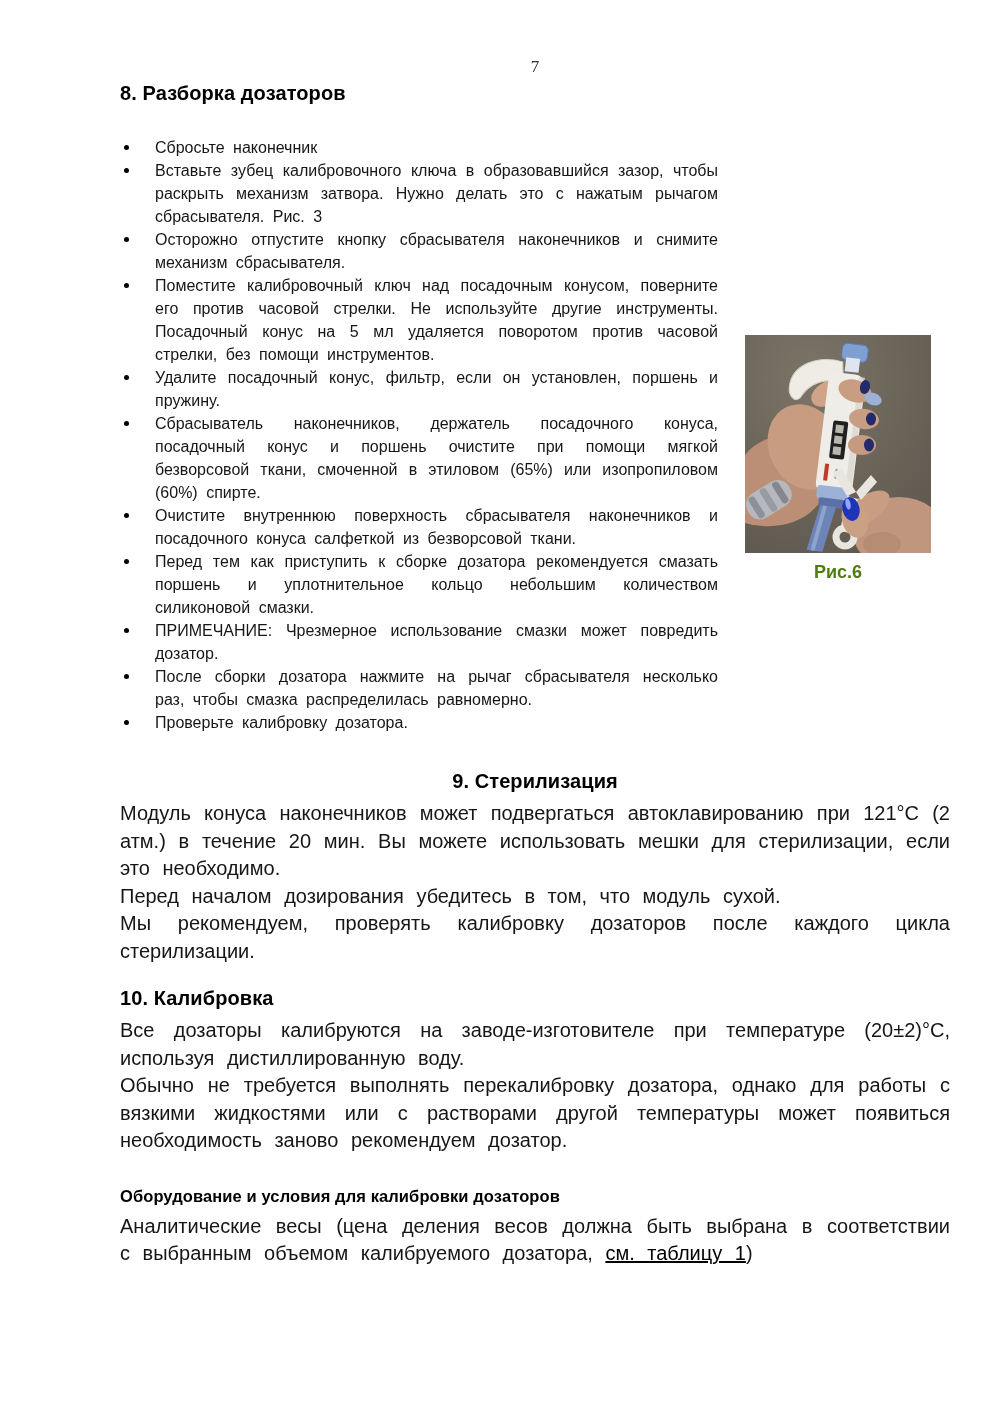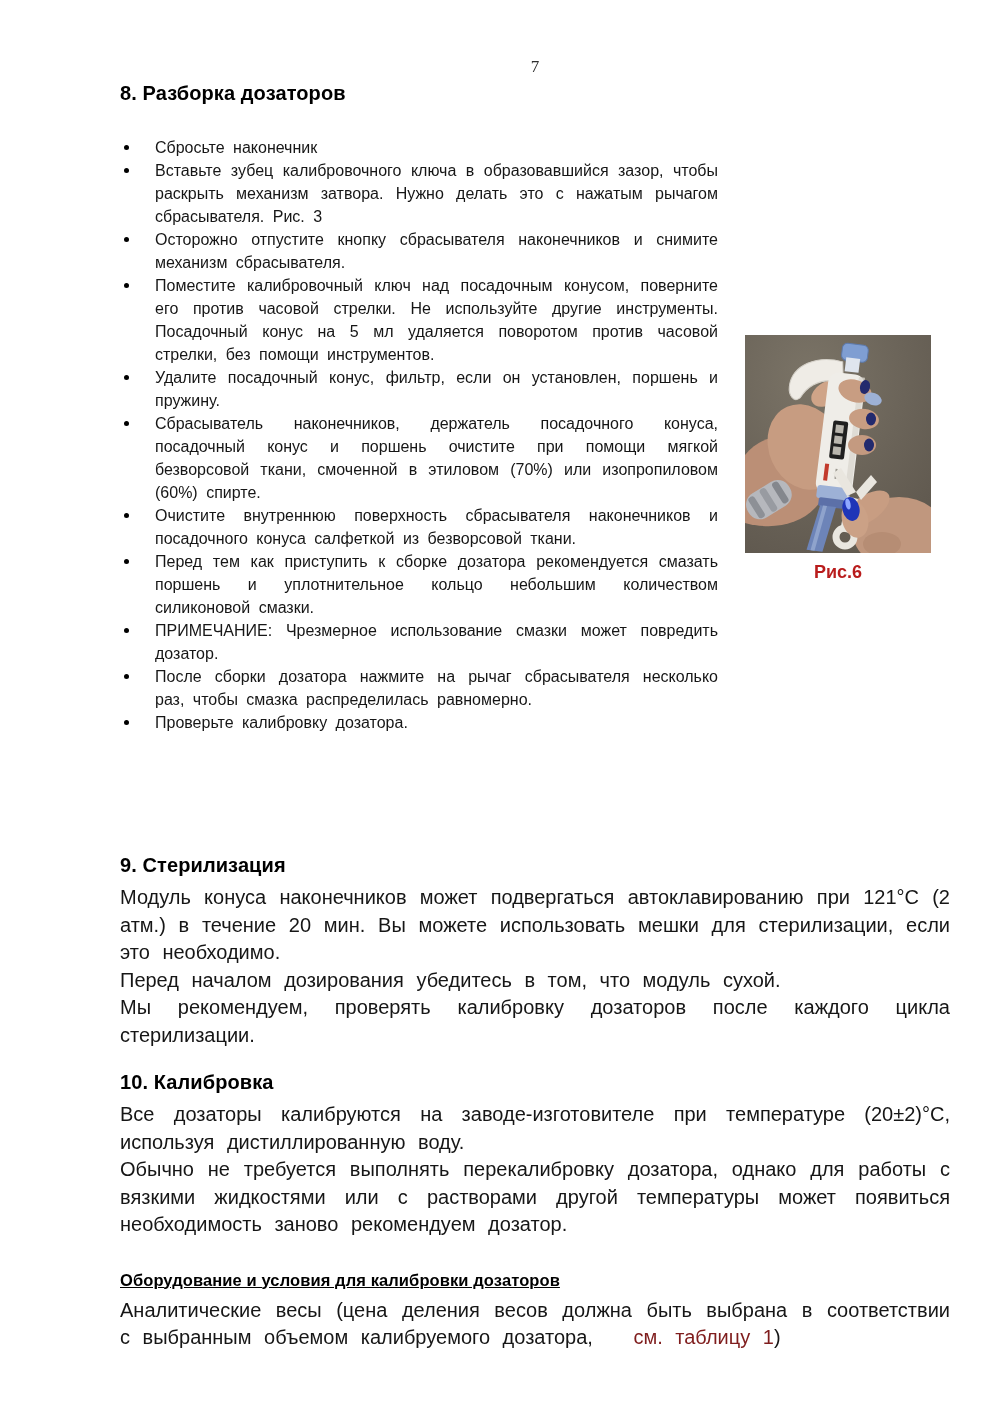--- a/index.html
+++ b/index.html
@@ -53,73 +53,73 @@
   .bullet-list li::before{
     content:"";
     position:absolute;
     left:4px;
     top:9px;
     width:5px;
     height:5px;
     border-radius:50%;
     background:#000000;
   }
-  .h9{margin-top:120px;}
+  .h9{margin-top:36px;text-align:center;}
   .h10{margin-top:22px;}
-  .h-eq{margin-top:32px;font-size:16.5px;text-decoration:underline;}
+  .h-eq{margin-top:32px;font-size:16.5px;}
   .para-block{
     margin-top:7px;
     font-size:20px;
     line-height:27.5px;
     text-align:justify;
     word-spacing:7px;
   }
   .para-block p{margin:0;}
   .xref-link{
-    color:#7f1d1d;
+    text-decoration:underline;
+    color:#000000;
     cursor:pointer;
-    margin-left:28px;
   }
   .figure{
     position:absolute;
     left:745px;
     top:335px;
     width:186px;
     text-align:center;
   }
   .photo{
     display:block;
     width:186px;
     height:218px;
   }
   .caption{
     margin-top:9px;
     font-weight:bold;
     font-size:18px;
-    color:#b91c1c;
+    color:#4d7c0f;
   }
 </style>
 </head>
 <body>
 
 <div class="page">
 
   <div class="page-number">7</div>
 
   <div class="content">
 
     <div class="h-section">8. Разборка дозаторов</div>
 
     <ul class="bullet-list">
       <li>Сбросьте наконечник</li>
       <li>Вставьте зубец калибровочного ключа в образовавшийся зазор, чтобы раскрыть механизм затвора. Нужно делать это с нажатым рычагом сбрасывателя. Рис. 3</li>
       <li>Осторожно отпустите кнопку сбрасывателя наконечников и снимите механизм сбрасывателя.</li>
       <li>Поместите калибровочный ключ над посадочным конусом, поверните его против часовой стрелки. Не используйте другие инструменты. Посадочный конус на 5 мл удаляется поворотом против часовой стрелки, без помощи инструментов.</li>
       <li>Удалите посадочный конус, фильтр, если он установлен, поршень и пружину.</li>
-      <li>Сбрасыватель наконечников, держатель посадочного конуса, посадочный конус и поршень очистите при помощи мягкой безворсовой ткани, смоченной в этиловом (70%) или изопропиловом (60%) спирте.</li>
+      <li>Сбрасыватель наконечников, держатель посадочного конуса, посадочный конус и поршень очистите при помощи мягкой безворсовой ткани, смоченной в этиловом (65%) или изопропиловом (60%) спирте.</li>
       <li>Очистите внутреннюю поверхность сбрасывателя наконечников и посадочного конуса салфеткой из безворсовой ткани.</li>
       <li>Перед тем как приступить к сборке дозатора рекомендуется смазать поршень и уплотнительное кольцо небольшим количеством силиконовой смазки.</li>
       <li>ПРИМЕЧАНИЕ: Чрезмерное использование смазки может повредить дозатор.</li>
       <li>После сборки дозатора нажмите на рычаг сбрасывателя несколько раз, чтобы смазка распределилась равномерно.</li>
       <li>Проверьте калибровку дозатора.</li>
     </ul>
 
     <div class="h-section h9">9. Стерилизация</div>
     <div class="para-block">
       <p>Модуль конуса наконечников может подвергаться автоклавированию при 121°С (2 атм.) в течение 20 мин. Вы можете использовать мешки для стерилизации, если это необходимо.</p>

